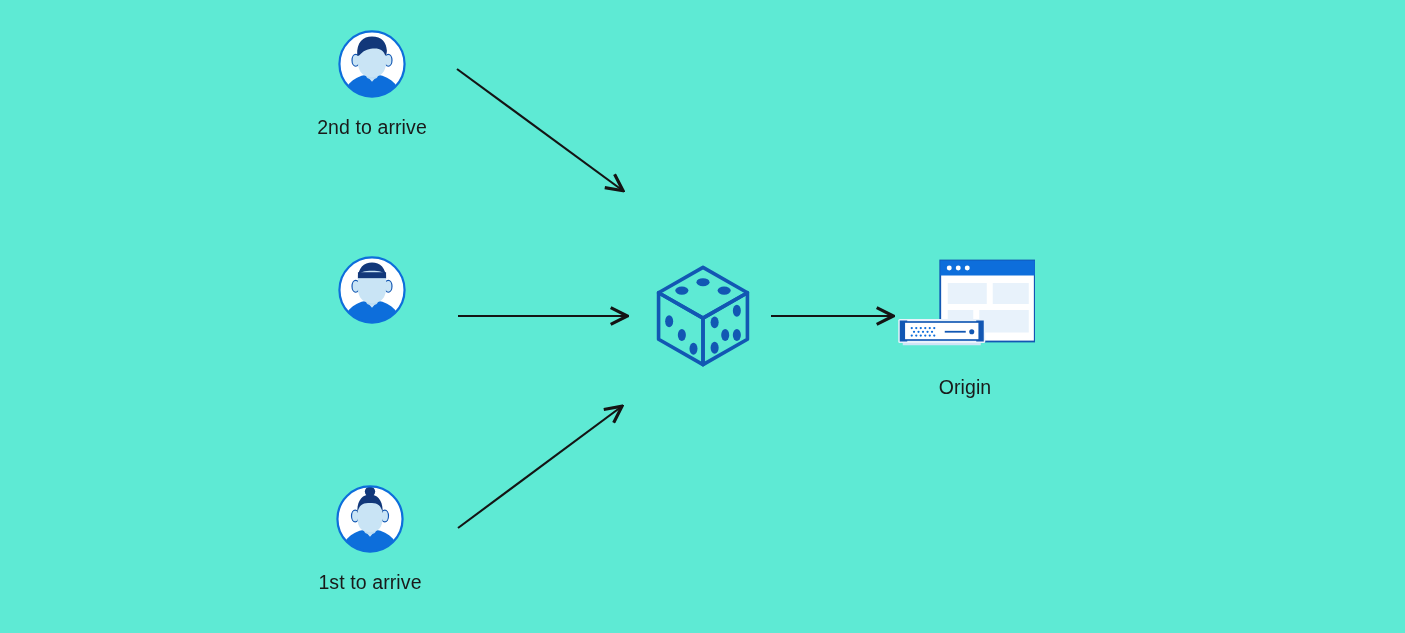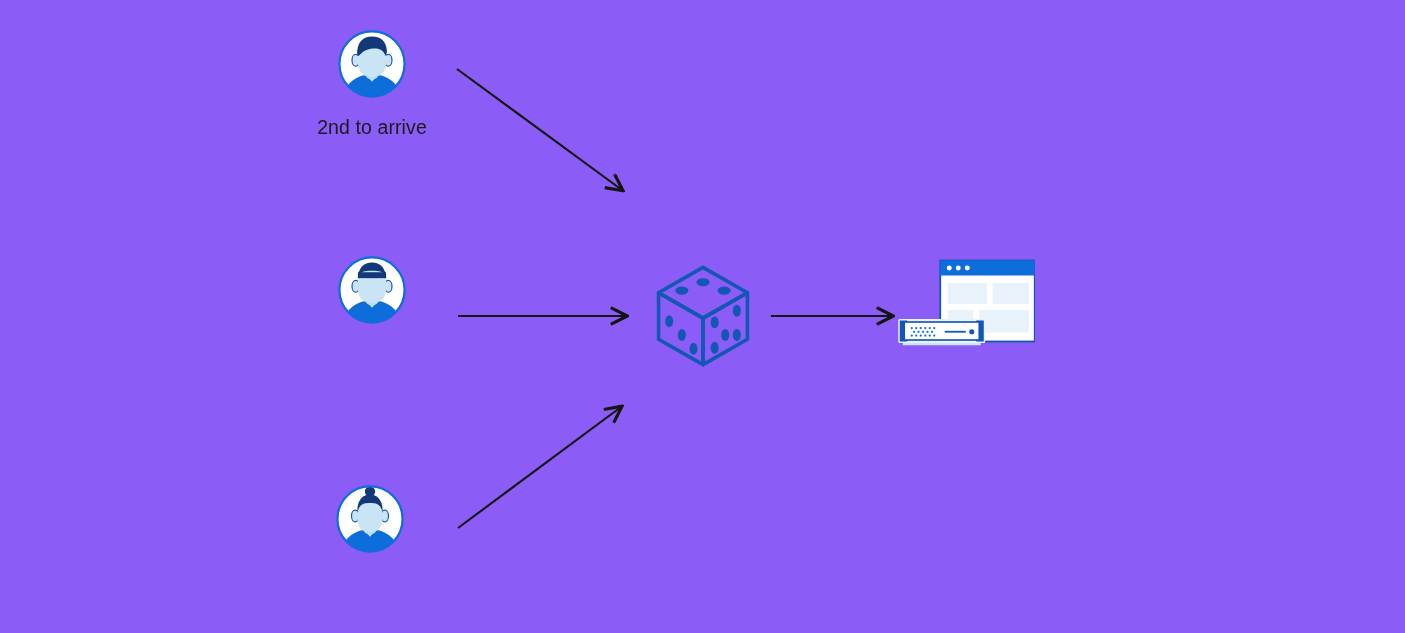--- a/index.html
+++ b/index.html
@@ -8,21 +8,21 @@
     background: #ffffff;
   }
   body {
     font-family: "Liberation Sans", sans-serif;
     -webkit-font-smoothing: antialiased;
   }
   #canvas {
     position: relative;
     width: 1405px;
     height: 633px;
-    background: #8b5cf6;
+    background: #5eead4;
     overflow: hidden;
   }
   .node {
     position: absolute;
   }
   .avatar-node {
     width: 150px;
     text-align: center;
   }
   .avatar {
@@ -166,20 +166,21 @@
                  L 67 49 C 67 62 60 68 50 68 C 40 68 33 62 33 49 Z" fill="#c9e4f5"></path>
 
         <circle cx="50" cy="13" r="7" fill="#12387a"></circle>
 
         <path d="M 33 42 C 32 25 40 17 50 17 C 60 17 68 25 67 42
                  C 66 36 64 32 60 30 C 55 28 45 28 40 30
                  C 36 32 34 36 33 42 Z" fill="#12387a"></path>
       </g>
       <circle cx="50" cy="50" r="44" fill="none" stroke="#0d6edb" stroke-width="3"></circle>
     </svg>
+    <span class="node-label">1st to arrive</span>
   </div>
 
   <div class="node dice-node" style="left:648px; top:261px;">
     <svg class="dice-art" viewBox="0 0 100 104">
 
       <g fill="none" stroke="#1257b3" stroke-width="3.4" stroke-linejoin="round" stroke-linecap="round">
         <path d="M 50 6 L 92 30 L 50 54 L 8 30 Z"></path>
         <path d="M 8 30 L 8 74 L 50 98 L 50 54 Z"></path>
         <path d="M 92 30 L 92 74 L 50 98 L 50 54 Z"></path>
       </g>
@@ -253,15 +254,16 @@
             <circle cx="52" cy="106" r="1.5"></circle>
         </g>
 
         <line x1="66" y1="101" x2="94" y2="101" stroke="#1257b3" stroke-width="2.4"></line>
 
         <circle cx="102" cy="101" r="3.4" fill="#1257b3"></circle>
 
         <rect x="10" y="116" width="104" height="3" fill="#cfe4f7"></rect>
       </g>
     </svg>
+    <span class="node-label">Origin</span>
   </div>
 
 </div>
 
 </body></html>

